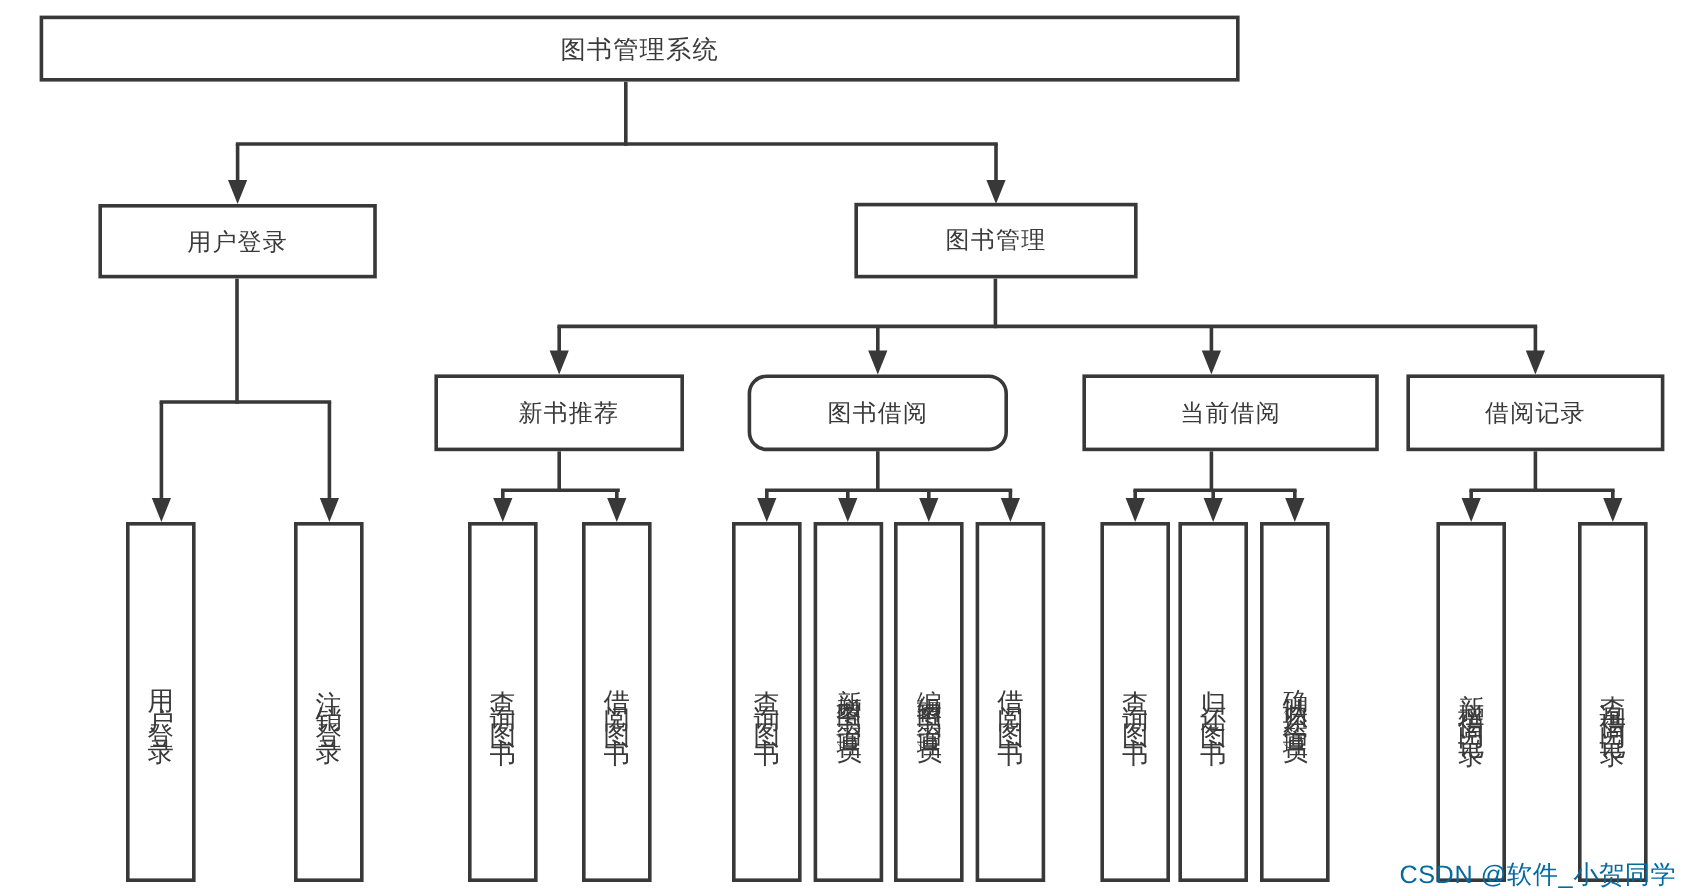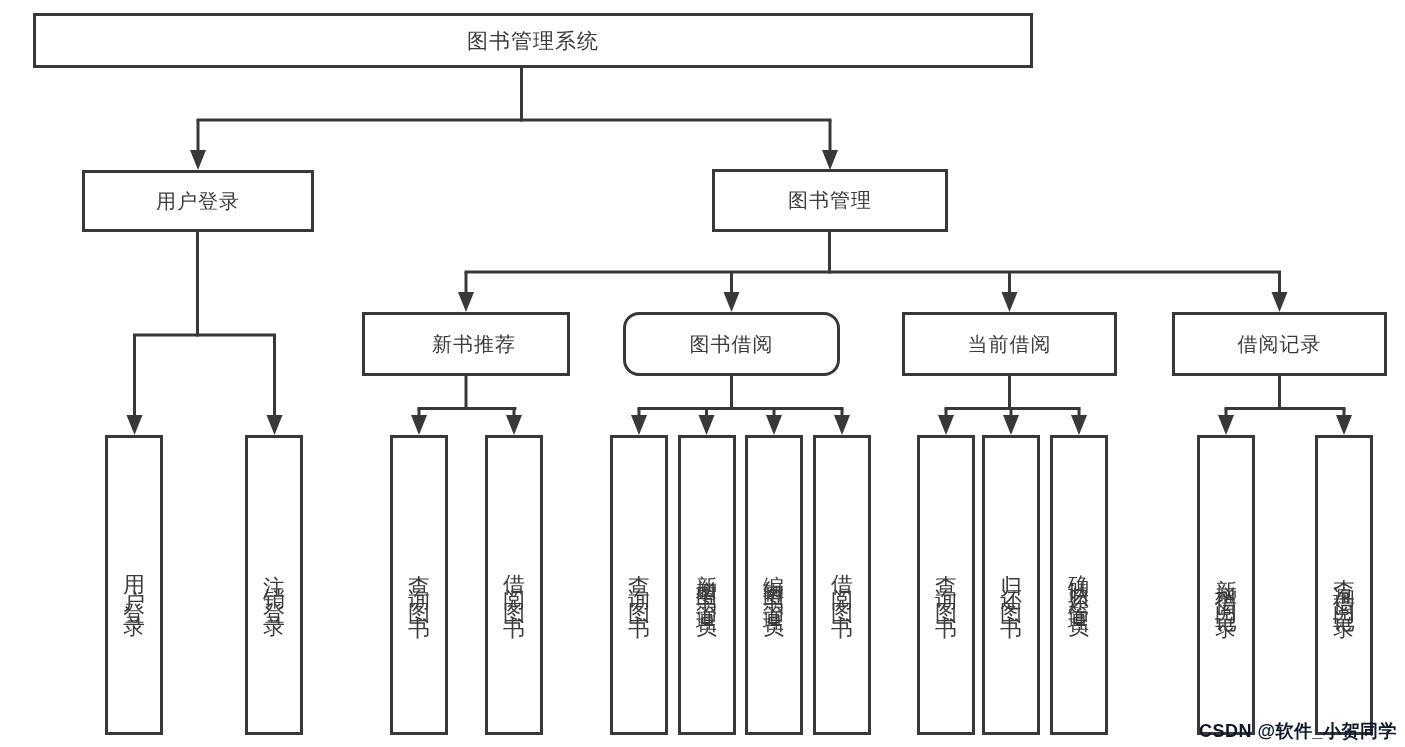--- a/index.html
+++ b/index.html
@@ -29,25 +29,24 @@
     text-orientation:mixed;
     font-size:22px;
     letter-spacing:14px;
     line-height:1;
   }
   .leaf.mid{letter-spacing:8px;}
   .leaf.tight{font-size:21px;letter-spacing:6px;}
   .watermark{
     position:absolute;
     right:8px;bottom:4px;
-    font-size:18px;
-    color:#0f172a;
+    font-size:21px;
+    color:#0369a1;
     letter-spacing:0.5px;
     white-space:nowrap;
-    font-weight:bold;
   }
 </style>
 </head>
 <body>
 
 <div class="canvas">
 
   <svg class="connectors" width="1405" height="747" viewBox="0 0 1405 747">
     <g stroke="#383838" stroke-width="3" fill="none">
 
@@ -124,21 +123,21 @@
   <div class="box h-label" style="left:712px;top:169px;width:236px;height:63px;">
     <span>图书管理</span>
   </div>
 
   <div class="box h-label" style="left:362px;top:312px;width:208px;height:64px;padding-left:16px;">
     <span>新书推荐</span>
   </div>
   <div class="box h-label" style="left:623px;top:312px;width:217px;height:64px;border-radius:16px;">
     <span>图书借阅</span>
   </div>
-  <div class="box h-label" style="left:902px;top:312px;width:215px;height:64px;">
+  <div class="box h-label" style="left:902px;top:312px;width:247px;height:64px;">
     <span>当前借阅</span>
   </div>
   <div class="box h-label" style="left:1172px;top:312px;width:215px;height:64px;">
     <span>借阅记录</span>
   </div>
 
   <div class="box leaf" style="left:105px;top:435px;width:58px;height:300px;">用户登录</div>
   <div class="box leaf" style="left:245px;top:435px;width:58px;height:300px;">注销登录</div>
 
   <div class="box leaf" style="left:390px;top:435px;width:58px;height:300px;">查询图书</div>

